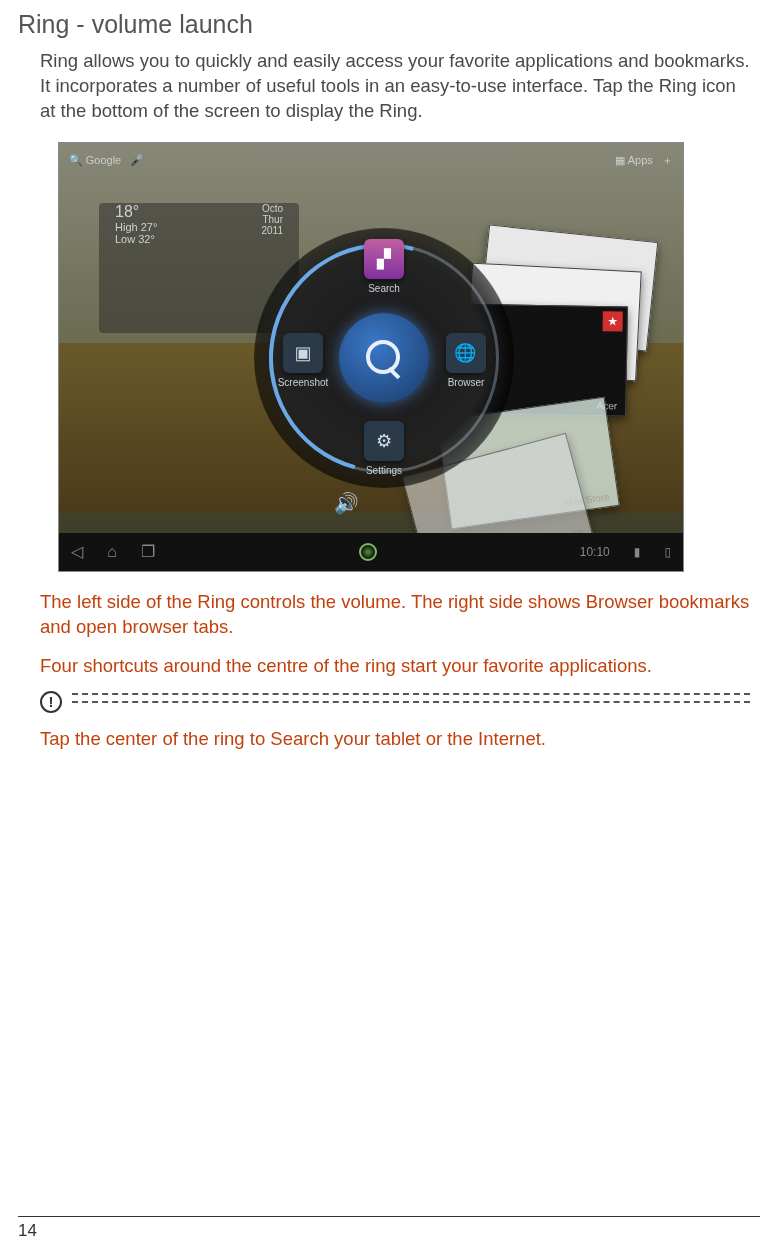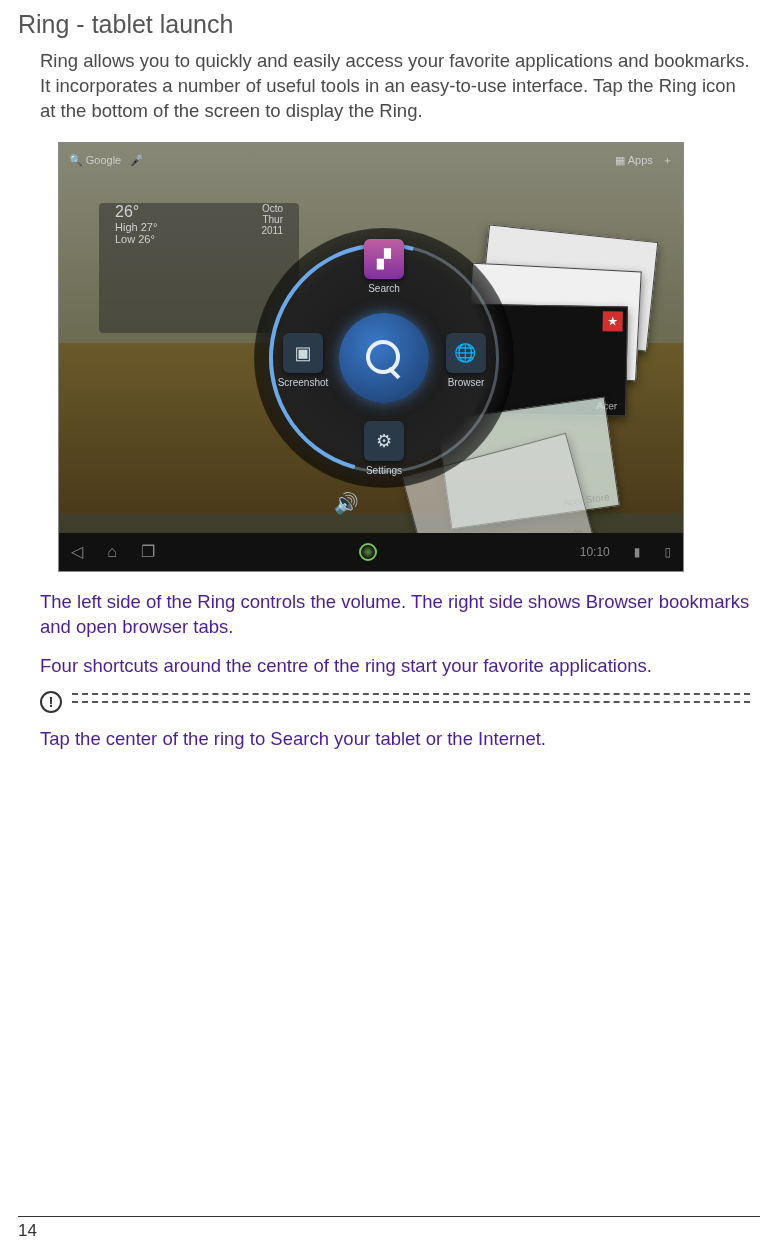--- a/index.html
+++ b/index.html
@@ -21,21 +21,21 @@
   .para {
     font-size: 18.5px;
     color: #4a4a4a;
     line-height: 1.35;
     margin-left: 22px;
     margin-right: 10px;
     margin-bottom: 14px;
   }
   .para2 {
     font-size: 18.5px;
-    color: #4c1d95;
+    color: #c2410c;
     line-height: 1.35;
     margin-left: 22px;
     margin-right: 10px;
     margin-top: 14px;
     margin-bottom: 8px;
   }
   .screenshot-wrap {
     margin-left: 40px;
     margin-right: 40px;
     margin-top: 18px;
@@ -181,40 +181,40 @@
     position:absolute; left:18px; right:18px; bottom:14px;
     border-top: 1.5px solid #333;
     padding-top: 4px;
     font-size: 17px;
     color:#333;
   }
 </style>
 </head>
 <body>
 
-<h1 class="heading">Ring - tablet launch</h1>
+<h1 class="heading">Ring - volume launch</h1>
 
 <p class="para">Ring allows you to quickly and easily access your favorite applications and bookmarks. It incorporates a number of useful tools in an easy-to-use interface. Tap the Ring icon at the bottom of the screen to display the Ring.</p>
 
 <div class="screenshot-wrap">
   <div class="tablet">
     <div class="sky"></div>
     <div class="horizon"></div>
 
     <div class="status-top">
       <span>🔍 <span>Google</span> &nbsp; 🎤</span>
       <span class="apps-btn">▦ <span>Apps</span> &nbsp; ＋</span>
     </div>
 
     <div class="clock-widget">
       <div class="weather">
         <div>
-          <div style="font-size:16px;">26°</div>
+          <div style="font-size:16px;">18°</div>
           <div>High   27°</div>
-          <div>Low   26°</div>
+          <div>Low   32°</div>
         </div>
         <div style="text-align:right; font-size:10px;">
           <div>Octo</div>
           <div>Thur</div>
           <div>2011</div>
         </div>
       </div>
     </div>
 
     <div class="cards">

